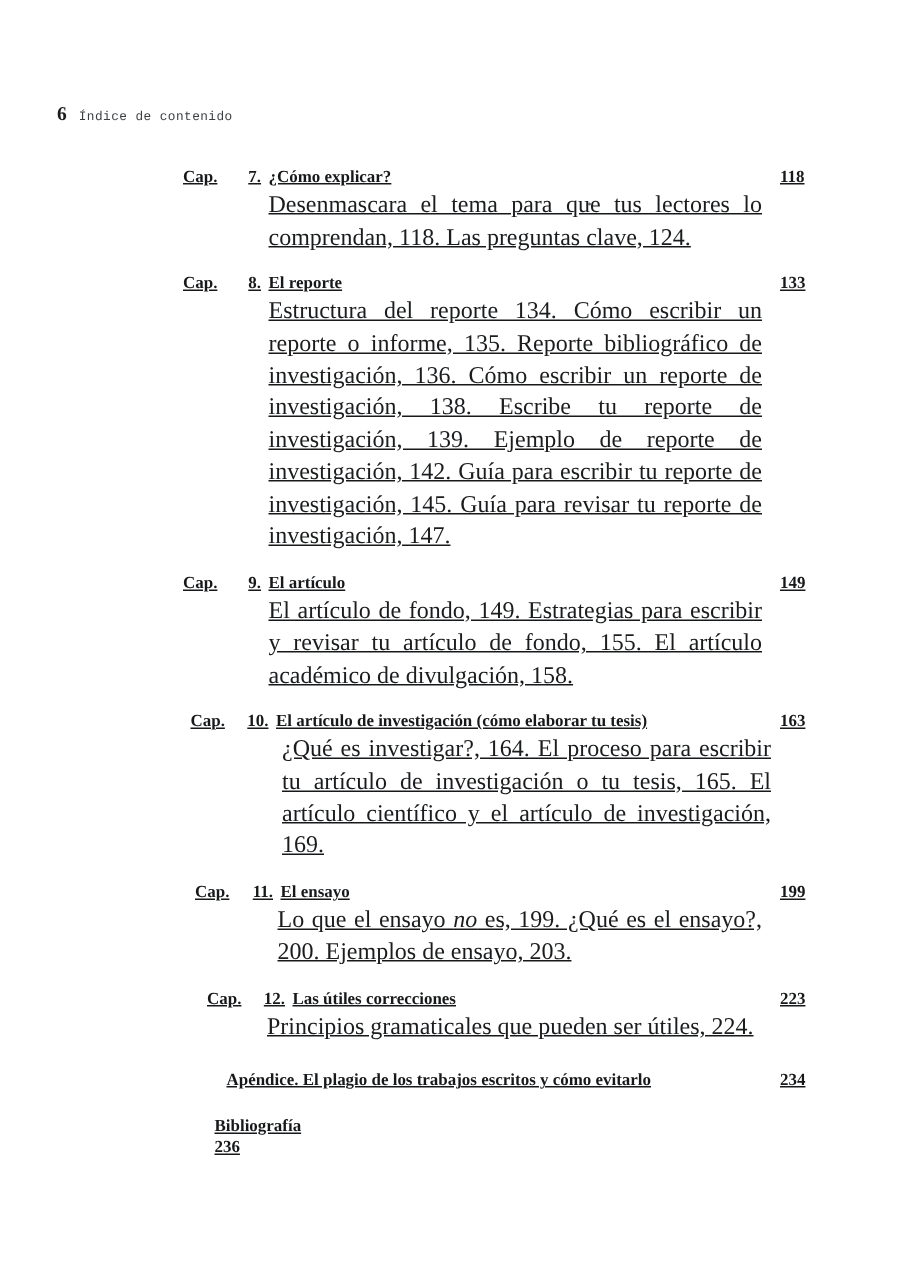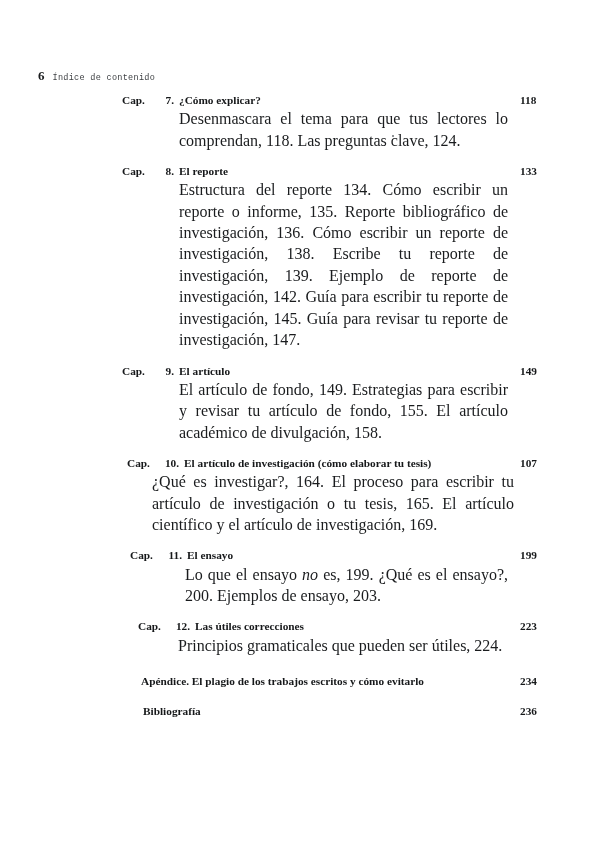--- a/index.html
+++ b/index.html
@@ -40,23 +40,24 @@
   .running-title {
     font-family: Liberation Mono, monospace;
     font-size: 8.5px;
     letter-spacing: 0.3px;
     color: #3c3f42;
   }
 
   
   .toc {
     position: absolute;
-    top: 93px;
+    top: 111px;
     left: 122px;
     width: 432px;
+    text-decoration: underline;
   }
   .entry {
     margin-bottom: 13px;
     position: relative;
   }
   .entry-head {
     display: flex;
     align-items: baseline;
     font-weight: bold;
     font-size: 11.3px;
@@ -106,27 +107,28 @@
   .entry.indent-b .entry-head {
     margin-left: 5px;
   }
   .entry.indent-c .entry-head {
     margin-left: 8px;
   }
   .entry.indent-d .entry-head {
     margin-left: 16px;
   }
   .entry.indent-e .entry-head {
-    margin-left: 19px;
+    margin-left: 29px;
     gap: 22px;
   }
   .entry.indent-f .entry-head {
     margin-left: 21px;
-  }
-  .entry.indent-b .entry-desc { margin-left: 30px; }
+    flex-direction: column;
+  }
+  .entry.indent-b .entry-desc { margin-left: 66px; }
   .entry.indent-c .entry-desc { margin-left: 63px; }
   .entry.indent-d .entry-desc { margin-left: 56px; }
   .entry.indent-f .entry-desc { margin-left: 61px; }
 
   .entry.wide .entry-desc { padding-right: 40px; }
 
   .stray-dot {
     position: absolute;
     left: 392px;
     top: 135px;
@@ -176,21 +178,21 @@
         <span class="page-num">149</span>
       </div>
       <div class="entry-desc">El artículo de fondo, 149. Estrategias para escribir y revisar tu artículo de fondo, 155. El artículo académico de divulgación, 158.</div>
     </div>
 
     <div class="entry indent-b wide">
       <div class="entry-head">
         <span class="cap-label">Cap.</span>
         <span class="cap-num">10.</span>
         <span class="cap-title">El artículo de investigación (cómo elaborar tu tesis)</span>
-        <span class="page-num">107</span>
+        <span class="page-num">163</span>
       </div>
       <div class="entry-desc">¿Qué es investigar?, 164. El proceso para escribir tu artículo de investigación o tu tesis, 165. El artículo científico y el artículo de investigación, 169.</div>
     </div>
 
     <div class="entry indent-c">
       <div class="entry-head">
         <span class="cap-label">Cap.</span>
         <span class="cap-num">11.</span>
         <span class="cap-title">El ensayo</span>
         <span class="page-num">199</span>

